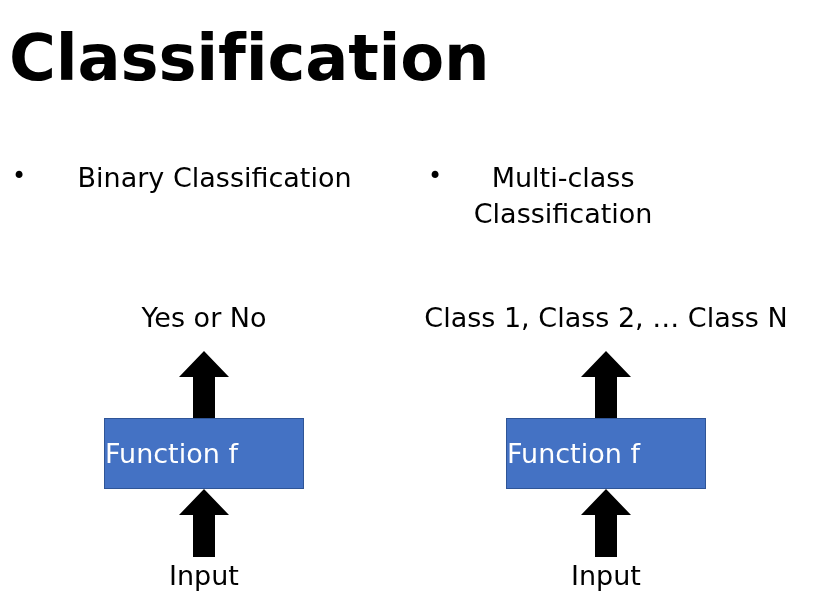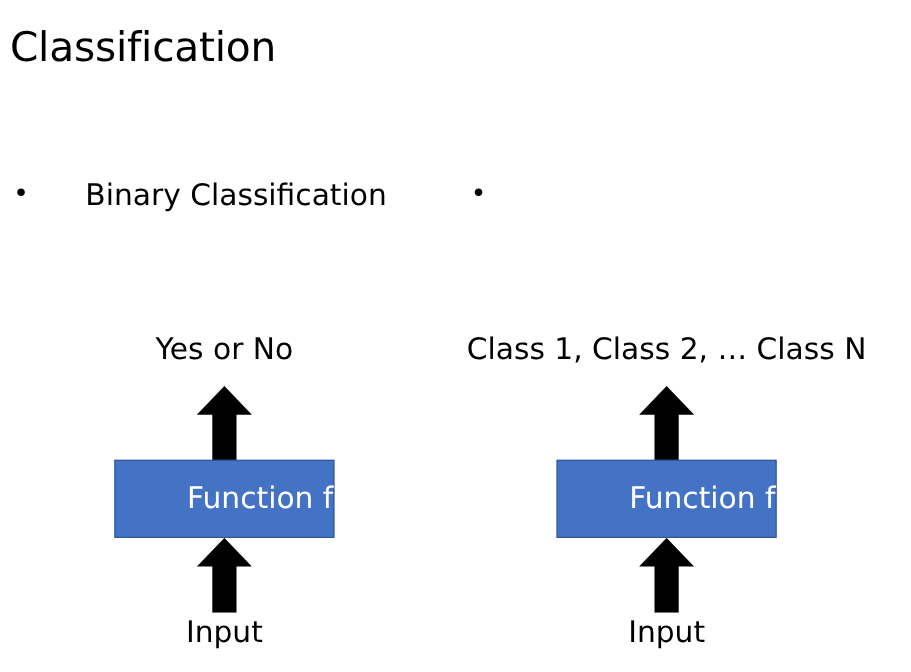--- a/index.html
+++ b/index.html
@@ -20,22 +20,22 @@
   .slide {
     position: absolute;
     inset: 0;
   }
 
   
   .slide-title {
     position: absolute;
     left: 9px;
     top: 22px;
-    font-size: 37px;
-    font-weight: 400;
+    font-size: 64px;
+    font-weight: 700;
     line-height: 1.15;
     letter-spacing: -0.2px;
     white-space: nowrap;
   }
 
   
   .bullet {
     position: absolute;
     font-size: 27px;
     font-weight: 400;
@@ -112,21 +112,21 @@
     left: 50%;
     transform: translateX(-50%);
     top: 118px;
     width: 200px;
     height: 71px;
     box-sizing: border-box;
     background: #4472C4;
     border: 1px solid #2F5597;
     display: flex;
     align-items: center;
-    justify-content: flex-end;
+    justify-content: flex-start;
     color: #ffffff;
     font-size: 27px;
     line-height: 1;
   }
 
   .in-label {
     position: absolute;
     top: 258px;
     left: 0;
     width: 420px;
@@ -143,20 +143,21 @@
 
   <div class="slide-title">Classification</div>
 
   <div class="bullet" id="bullet-left">
     <span class="dot">•</span>
     <span class="btext">Binary Classification</span>
   </div>
 
   <div class="bullet" id="bullet-right">
     <span class="dot">•</span>
+    <span class="btext">Multi-class Classification</span>
   </div>
 
   <div class="diagram" id="diagram-binary">
 
     <div class="out-label">Yes or No</div>
 
     <div class="up-arrow" id="arrow-top-binary">
       <svg width="50" height="68" viewBox="0 0 50 68" xmlns="http://www.w3.org/2000/svg">
         <polygon points="25,0 50,26 36,26 36,68 14,68 14,26 0,26" fill="#000000"></polygon>
       </svg>

